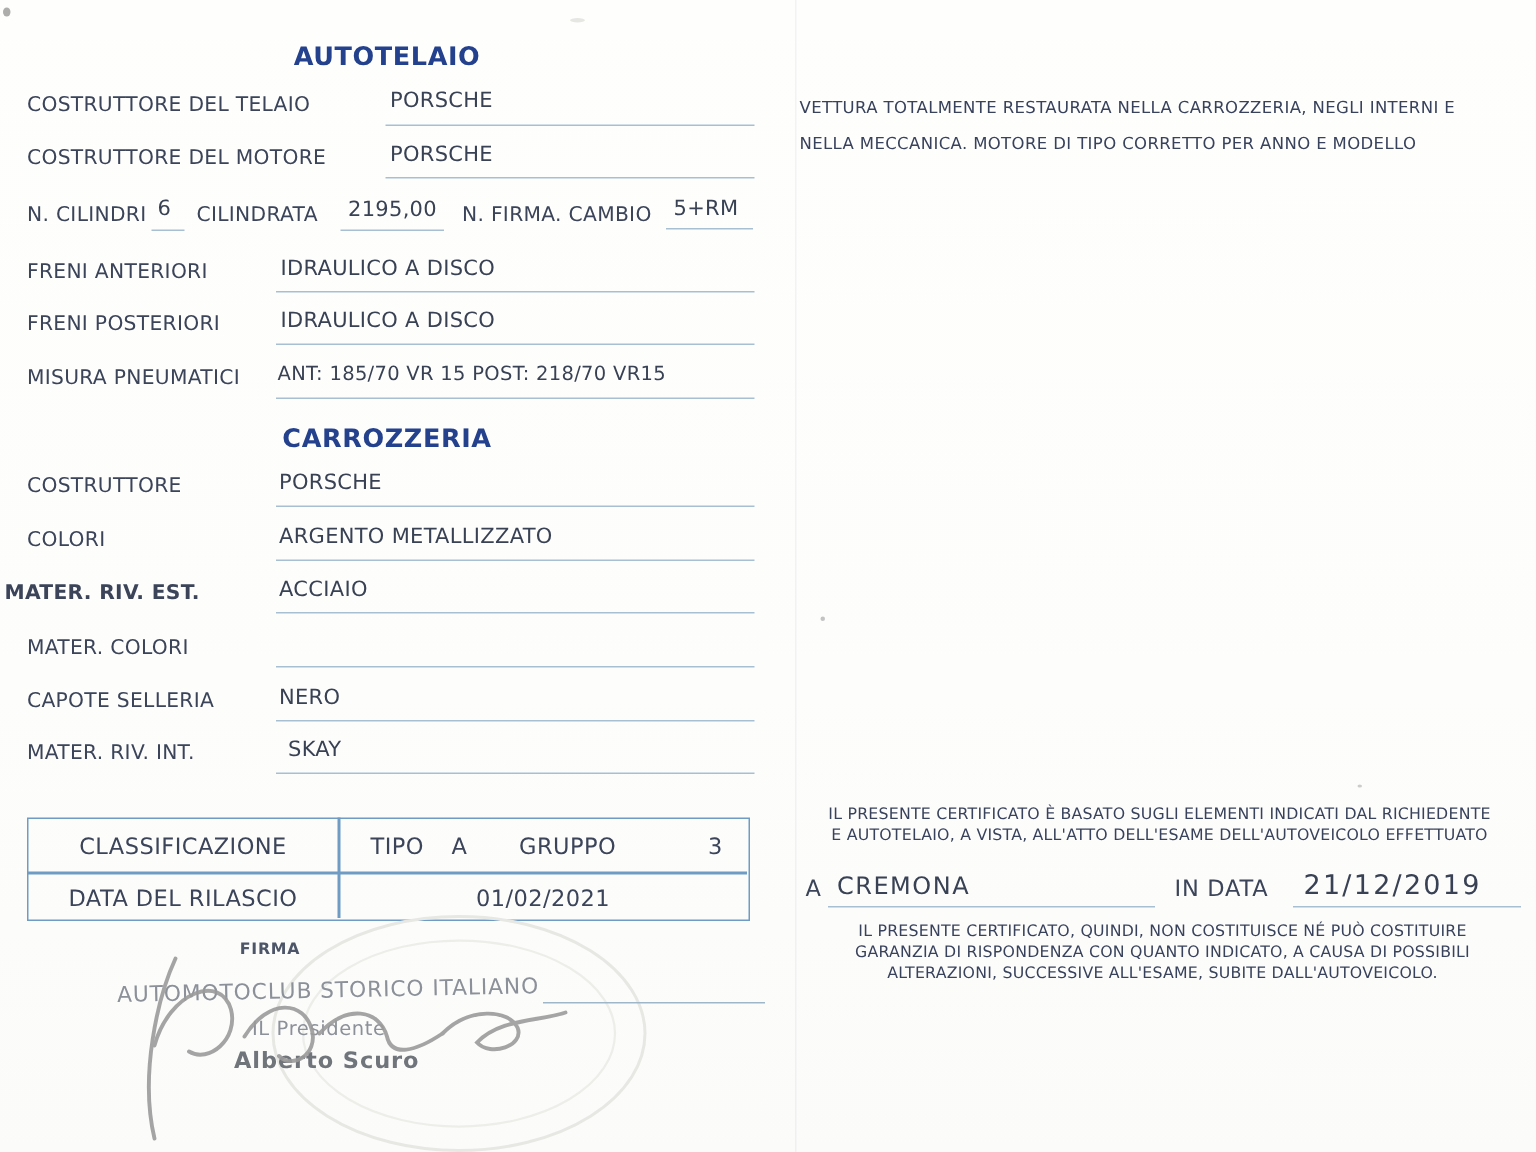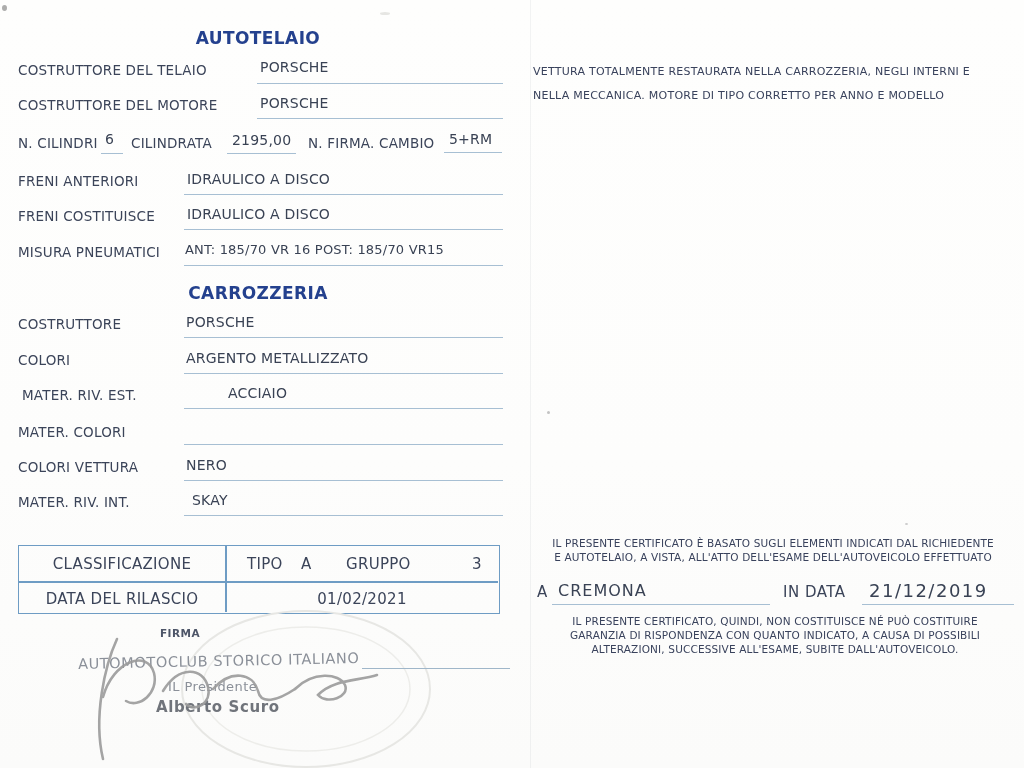--- a/index.html
+++ b/index.html
@@ -53,47 +53,47 @@
   <div class="abs val" style="left:232px;top:132px;">2195,00</div>
   <div class="ul" style="left:227px;top:153px;width:69px;"></div>
   <div class="abs lbl" style="left:308px;top:135px;">N. FIRMA. CAMBIO</div>
   <div class="abs val" style="left:449px;top:131px;">5+RM</div>
   <div class="ul" style="left:444px;top:152px;width:58px;"></div>
 
   <div class="abs lbl" style="left:18px;top:173px;">FRENI ANTERIORI</div>
   <div class="abs val" style="left:187px;top:171px;">IDRAULICO A DISCO</div>
   <div class="ul" style="left:184px;top:194px;width:319px;"></div>
 
-  <div class="abs lbl" style="left:18px;top:208px;">FRENI COSTITUISCE</div>
+  <div class="abs lbl" style="left:18px;top:208px;">FRENI POSTERIORI</div>
   <div class="abs val" style="left:187px;top:206px;">IDRAULICO A DISCO</div>
   <div class="ul" style="left:184px;top:229px;width:319px;"></div>
 
   <div class="abs lbl" style="left:18px;top:244px;">MISURA PNEUMATICI</div>
-  <div class="abs val" style="left:185px;top:242px;font-size:13px;">ANT: 185/70 VR 16 POST: 185/70 VR15</div>
+  <div class="abs val" style="left:185px;top:242px;font-size:13px;">ANT: 185/70 VR 15 POST: 218/70 VR15</div>
   <div class="ul" style="left:184px;top:265px;width:319px;"></div>
 
   <div class="abs hdr" style="left:158px;top:283px;width:200px;text-align:center;">CARROZZERIA</div>
 
   <div class="abs lbl" style="left:18px;top:316px;">COSTRUTTORE</div>
   <div class="abs val" style="left:186px;top:314px;">PORSCHE</div>
   <div class="ul" style="left:184px;top:337px;width:319px;"></div>
 
   <div class="abs lbl" style="left:18px;top:352px;">COLORI</div>
   <div class="abs val" style="left:186px;top:350px;">ARGENTO METALLIZZATO</div>
   <div class="ul" style="left:184px;top:373px;width:319px;"></div>
 
-  <div class="abs lbl" style="left:22px;top:387px;">MATER. RIV. EST.</div>
-  <div class="abs val" style="left:186px;top:385px;margin-left:42px;">ACCIAIO</div>
+  <div class="abs lbl" style="left:3px;top:387px;font-weight:bold;">MATER. RIV. EST.</div>
+  <div class="abs val" style="left:186px;top:385px;">ACCIAIO</div>
   <div class="ul" style="left:184px;top:408px;width:319px;"></div>
 
   <div class="abs lbl" style="left:18px;top:424px;">MATER. COLORI</div>
   <div class="abs val" style="left:186px;top:422px;"></div>
   <div class="ul" style="left:184px;top:444px;width:319px;"></div>
 
-  <div class="abs lbl" style="left:18px;top:459px;">COLORI VETTURA</div>
+  <div class="abs lbl" style="left:18px;top:459px;">CAPOTE SELLERIA</div>
   <div class="abs val" style="left:186px;top:457px;">NERO</div>
   <div class="ul" style="left:184px;top:480px;width:319px;"></div>
 
   <div class="abs lbl" style="left:18px;top:494px;">MATER. RIV. INT.</div>
   <div class="abs val" style="left:192px;top:492px;">SKAY</div>
   <div class="ul" style="left:184px;top:515px;width:319px;"></div>
 
   <div class="tbl-border" style="left:18px;top:545px;width:480px;height:67px;"></div>
   <div class="tbl-line" style="left:225px;top:545px;width:1.6px;height:67px;"></div>
   <div class="tbl-line" style="left:18px;top:581px;width:480px;height:1.6px;"></div>

